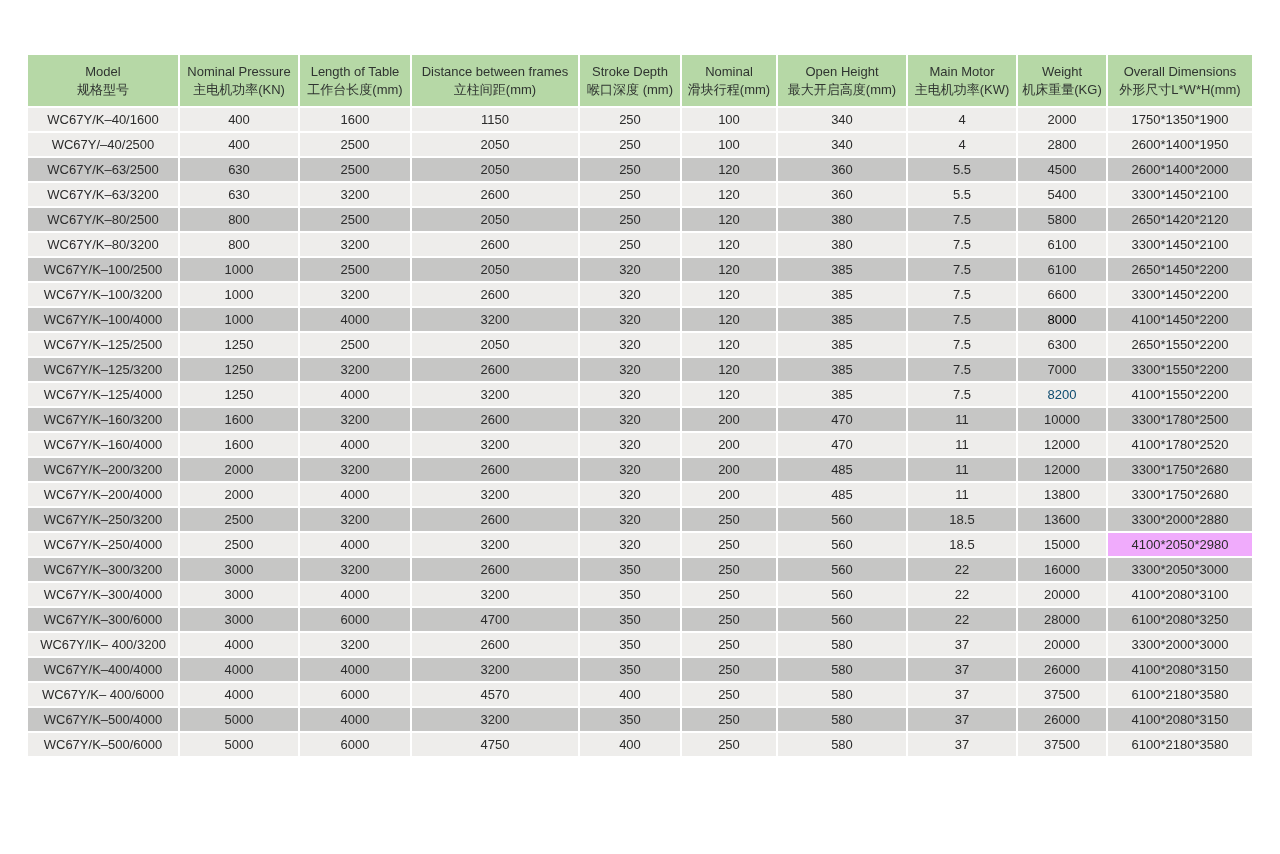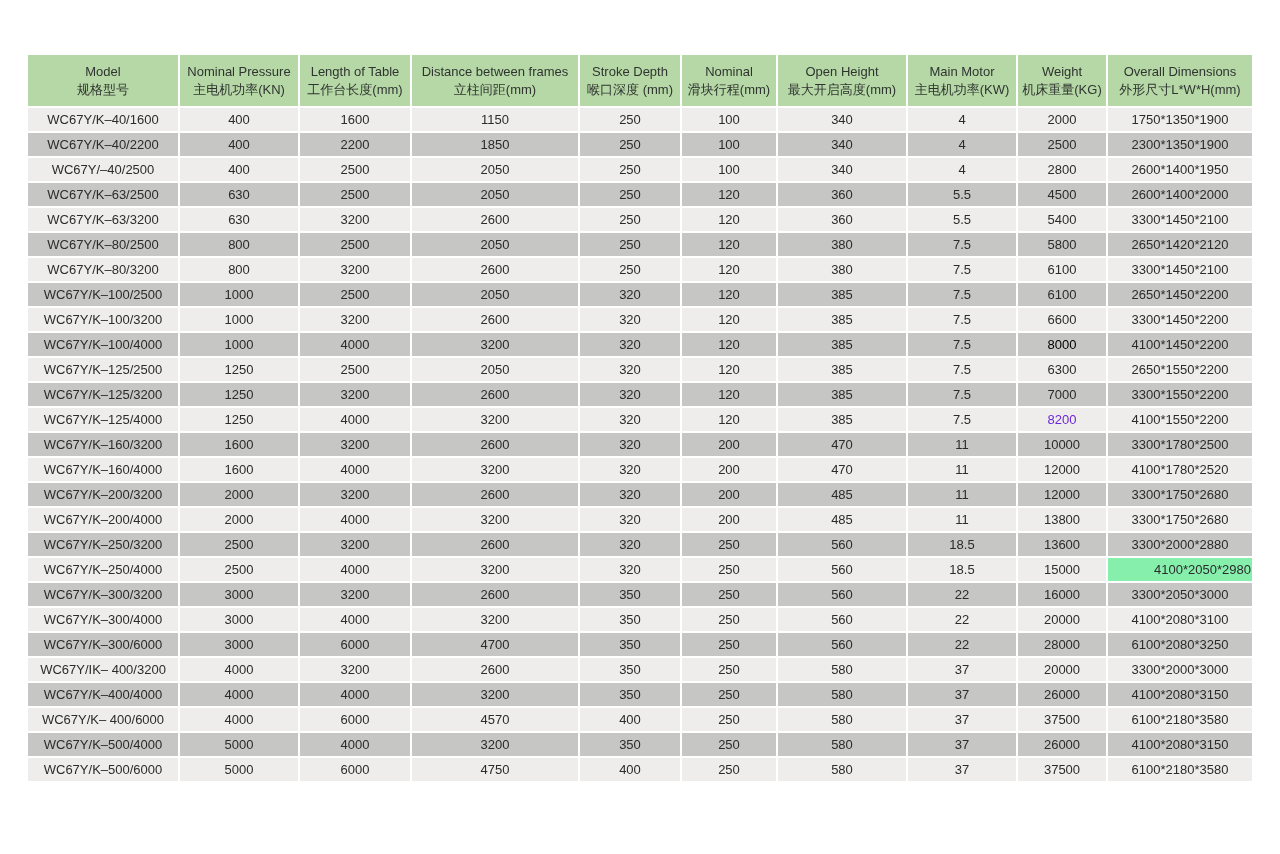--- a/index.html
+++ b/index.html
@@ -118,32 +118,20 @@
           <td style="background: rgb(238, 237, 235); color: rgb(43, 43, 43);">1600</td>
           <td style="background: rgb(238, 237, 235); color: rgb(43, 43, 43);">1150</td>
           <td style="background: rgb(238, 237, 235); color: rgb(43, 43, 43);">250</td>
           <td style="background: rgb(238, 237, 235); color: rgb(43, 43, 43);">100</td>
           <td style="background: rgb(238, 237, 235); color: rgb(43, 43, 43);">340</td>
           <td style="background: rgb(238, 237, 235); color: rgb(43, 43, 43);">4</td>
           <td style="background: rgb(238, 237, 235); color: rgb(43, 43, 43);">2000</td>
           <td style="background: rgb(238, 237, 235); color: rgb(43, 43, 43);">1750*1350*1900</td>
         </tr>
         <tr>
-          <td style="background: rgb(198, 198, 197); color: rgb(43, 43, 43);">WC67Y/K–40/2200</td>
-          <td style="background: rgb(198, 198, 197); color: rgb(43, 43, 43);">400</td>
-          <td style="background: rgb(198, 198, 197); color: rgb(43, 43, 43);">2200</td>
-          <td style="background: rgb(198, 198, 197); color: rgb(43, 43, 43);">1850</td>
-          <td style="background: rgb(198, 198, 197); color: rgb(43, 43, 43);">250</td>
-          <td style="background: rgb(198, 198, 197); color: rgb(43, 43, 43);">100</td>
-          <td style="background: rgb(198, 198, 197); color: rgb(43, 43, 43);">340</td>
-          <td style="background: rgb(198, 198, 197); color: rgb(43, 43, 43);">4</td>
-          <td style="background: rgb(198, 198, 197); color: rgb(43, 43, 43);">2500</td>
-          <td style="background: rgb(198, 198, 197); color: rgb(43, 43, 43);">2300*1350*1900</td>
-        </tr>
-        <tr>
           <td style="background: rgb(238, 237, 235); color: rgb(43, 43, 43);">WC67Y/–40/2500</td>
           <td style="background: rgb(238, 237, 235); color: rgb(43, 43, 43);">400</td>
           <td style="background: rgb(238, 237, 235); color: rgb(43, 43, 43);">2500</td>
           <td style="background: rgb(238, 237, 235); color: rgb(43, 43, 43);">2050</td>
           <td style="background: rgb(238, 237, 235); color: rgb(43, 43, 43);">250</td>
           <td style="background: rgb(238, 237, 235); color: rgb(43, 43, 43);">100</td>
           <td style="background: rgb(238, 237, 235); color: rgb(43, 43, 43);">340</td>
           <td style="background: rgb(238, 237, 235); color: rgb(43, 43, 43);">4</td>
           <td style="background: rgb(238, 237, 235); color: rgb(43, 43, 43);">2800</td>
           <td style="background: rgb(238, 237, 235); color: rgb(43, 43, 43);">2600*1400*1950</td>
@@ -258,21 +246,21 @@
         </tr>
         <tr>
           <td style="background: rgb(238, 237, 235); color: rgb(43, 43, 43);">WC67Y/K–125/4000</td>
           <td style="background: rgb(238, 237, 235); color: rgb(43, 43, 43);">1250</td>
           <td style="background: rgb(238, 237, 235); color: rgb(43, 43, 43);">4000</td>
           <td style="background: rgb(238, 237, 235); color: rgb(43, 43, 43);">3200</td>
           <td style="background: rgb(238, 237, 235); color: rgb(43, 43, 43);">320</td>
           <td style="background: rgb(238, 237, 235); color: rgb(43, 43, 43);">120</td>
           <td style="background: rgb(238, 237, 235); color: rgb(43, 43, 43);">385</td>
           <td style="background: rgb(238, 237, 235); color: rgb(43, 43, 43);">7.5</td>
-          <td style="background: rgb(238, 237, 235); color: #6d28d9; margin-left: 24px;">8200</td>
+          <td style="background: rgb(238, 237, 235); color: #0c4a6e; margin-left: 24px;">8200</td>
           <td style="background: rgb(238, 237, 235); color: rgb(43, 43, 43);">4100*1550*2200</td>
         </tr>
         <tr>
           <td style="background: rgb(198, 198, 197); color: rgb(43, 43, 43);">WC67Y/K–160/3200</td>
           <td style="background: rgb(198, 198, 197); color: rgb(43, 43, 43);">1600</td>
           <td style="background: rgb(198, 198, 197); color: rgb(43, 43, 43);">3200</td>
           <td style="background: rgb(198, 198, 197); color: rgb(43, 43, 43);">2600</td>
           <td style="background: rgb(198, 198, 197); color: rgb(43, 43, 43);">320</td>
           <td style="background: rgb(198, 198, 197); color: rgb(43, 43, 43);">200</td>
           <td style="background: rgb(198, 198, 197); color: rgb(43, 43, 43);">470</td>
@@ -331,21 +319,21 @@
         <tr>
           <td style="background: rgb(238, 237, 235); color: rgb(43, 43, 43);">WC67Y/K–250/4000</td>
           <td style="background: rgb(238, 237, 235); color: rgb(43, 43, 43);">2500</td>
           <td style="background: rgb(238, 237, 235); color: rgb(43, 43, 43);">4000</td>
           <td style="background: rgb(238, 237, 235); color: rgb(43, 43, 43);">3200</td>
           <td style="background: rgb(238, 237, 235); color: rgb(43, 43, 43);">320</td>
           <td style="background: rgb(238, 237, 235); color: rgb(43, 43, 43);">250</td>
           <td style="background: rgb(238, 237, 235); color: rgb(43, 43, 43);">560</td>
           <td style="background: rgb(238, 237, 235); color: rgb(43, 43, 43);">18.5</td>
           <td style="background: rgb(238, 237, 235); color: rgb(43, 43, 43);">15000</td>
-          <td style="background: #86efac; color: rgb(43, 43, 43); text-align: right;">4100*2050*2980</td>
+          <td style="background: #f0abfc; color: rgb(43, 43, 43);">4100*2050*2980</td>
         </tr>
         <tr>
           <td style="background: rgb(198, 198, 197); color: rgb(43, 43, 43);">WC67Y/K–300/3200</td>
           <td style="background: rgb(198, 198, 197); color: rgb(43, 43, 43);">3000</td>
           <td style="background: rgb(198, 198, 197); color: rgb(43, 43, 43);">3200</td>
           <td style="background: rgb(198, 198, 197); color: rgb(43, 43, 43);">2600</td>
           <td style="background: rgb(198, 198, 197); color: rgb(43, 43, 43);">350</td>
           <td style="background: rgb(198, 198, 197); color: rgb(43, 43, 43);">250</td>
           <td style="background: rgb(198, 198, 197); color: rgb(43, 43, 43);">560</td>
           <td style="background: rgb(198, 198, 197); color: rgb(43, 43, 43);">22</td>

